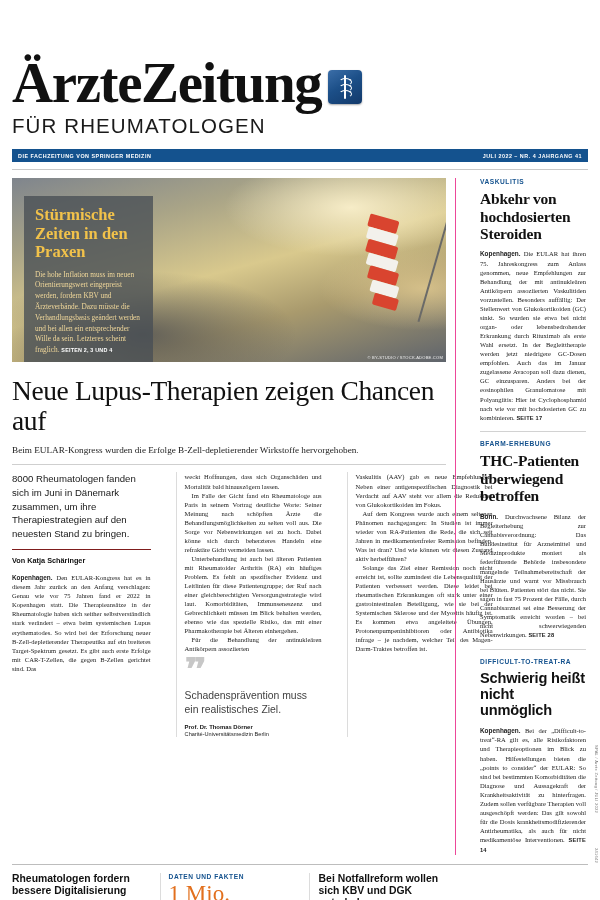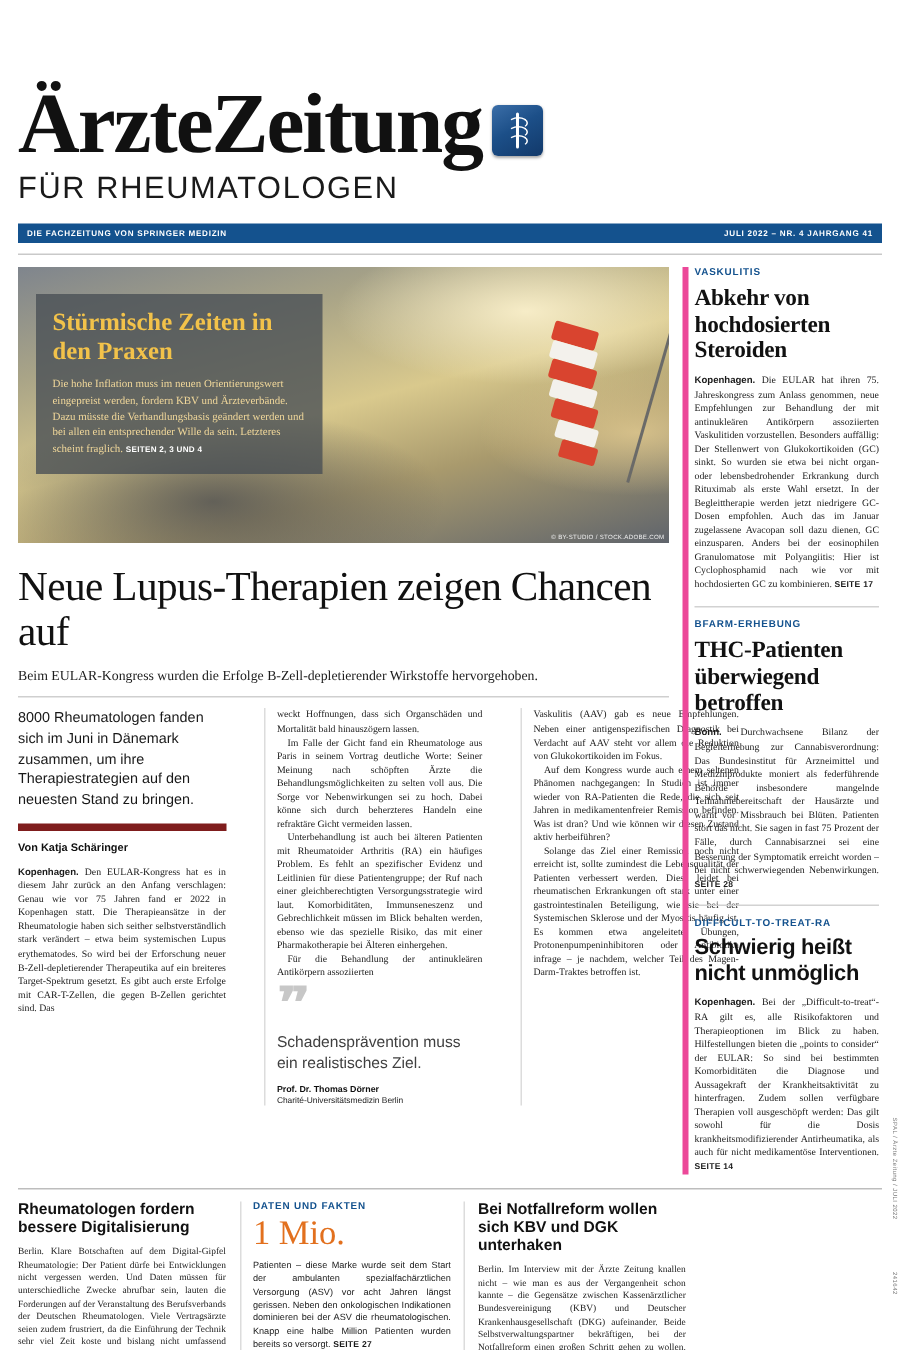--- a/index.html
+++ b/index.html
@@ -61,21 +61,21 @@
   .infobar span{
     color:#fff;font-size:5.4px;font-weight:700;letter-spacing:.5px;
   }
   .rule-thin{height:1px;background:#c9c9c9;margin-top:7px;}
 
   
   .body-grid{
     display:flex;gap:9px;margin-top:8px;
   }
   .col-left{width:434px;flex:none;}
-  .col-right{width:131px;flex:none;border-left:4px solid #ec4899;padding-left:4px;box-sizing:border-box;}
+  .col-right{width:131px;flex:none;border-left:1px solid #ec4899;padding-left:24px;box-sizing:border-box;}
 
   
   .hero{
     position:relative;width:100%;height:184px;overflow:hidden;
     background:linear-gradient(170deg,#8d9298 0%,#b9b089 28%,#d8c98e 52%,#b5a06b 72%,#6f737a 100%);
   }
   .hero .sky{
     position:absolute;inset:0;
     background:
       radial-gradient(ellipse 180px 70px at 78% 16%, rgba(255,245,210,.85), rgba(255,245,210,0) 70%),
@@ -86,21 +86,21 @@
   .hero .windsock{
     position:absolute;right:14px;top:44px;width:76px;height:96px;
     transform:rotate(16deg);
   }
   .hero .ws-band{position:absolute;left:0;border-radius:2px;}
   .hero .pole{
     position:absolute;right:10px;top:26px;width:2px;height:120px;background:#6a6a68;
     transform:rotate(16deg);
   }
   .teaser{
-    position:absolute;left:12px;top:18px;width:191px;
+    position:absolute;left:12px;top:18px;width:129px;
     background:rgba(72,78,84,.78);
     padding:10px 11px 11px 11px;box-sizing:border-box;
   }
   .teaser h2{
     margin:0 0 8px 0;
     font-family:"Liberation Serif", serif;
     font-weight:700;font-size:16.5px;line-height:1.12;color:#f2c24a;
   }
   .teaser p{
     margin:0;font-family:"Liberation Serif", serif;
@@ -128,21 +128,21 @@
   .lc{width:138.6px;flex:none;}
   .lc.sep{border-left:1px solid #dcdcdc;padding-left:8px;box-sizing:border-box;width:146px;}
 
   .standfirst{
     font-family:"Liberation Sans", sans-serif;
     font-size:9.6px;line-height:1.42;color:#181818;margin:0 0 8px 0;
   }
   .byline{
     font-family:"Liberation Sans", sans-serif;
     font-weight:700;font-size:7.3px;color:#111;
-    border-top:5px solid #7f1d1d;padding-top:6px;margin:0 0 8px 0;
+    border-top:1px solid #7f1d1d;padding-top:6px;margin:0 0 8px 0;
   }
   .bodytext{
     font-family:"Liberation Serif", serif;
     font-size:6.55px;line-height:1.38;text-align:justify;
     color:#1a1a1a;margin:0;
     hyphens:auto;
   }
   .bodytext .dl{font-family:"Liberation Sans",sans-serif;font-weight:700;font-size:6.4px;}
   .bodytext p{margin:0;text-indent:7px;}
   .bodytext p:first-child{text-indent:0;}

